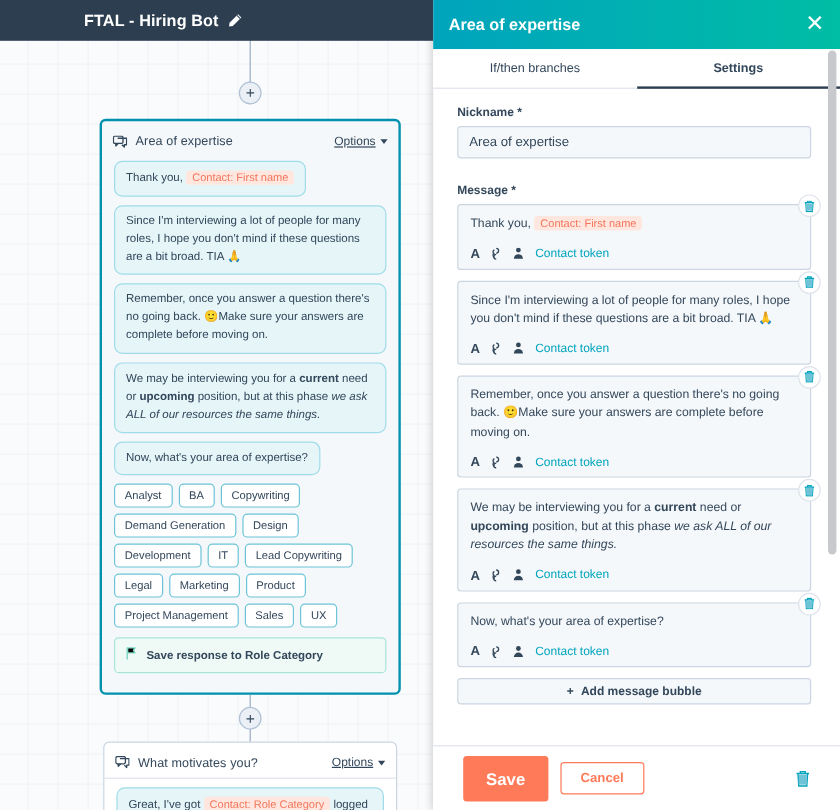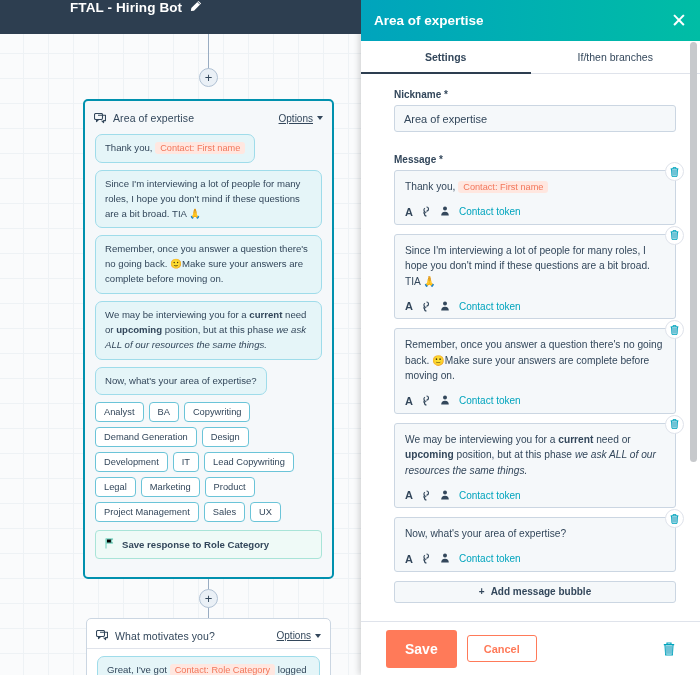--- a/index.html
+++ b/index.html
@@ -18,21 +18,21 @@
     background-image:
       linear-gradient(to right, #eef2f5 1px, transparent 1px),
       linear-gradient(to bottom, #eef2f5 1px, transparent 1px);
     background-size: 25px 25px;
     background-position: -2px 3px;
     overflow: hidden;
   }
   .topbar {
     position: absolute; left: 0; top: 0; width: 361px; height: 34px;
     background: #2d3e50; z-index: 40;
-    display: flex; align-items: flex-start;
+    display: flex; align-items: center;
   }
   .topbar-title {
     color: #fff; font-size: 13.5px; font-weight: 600;
     margin-left: 70px; letter-spacing: .1px;
   }
   .pencil-icon { margin-left: 8px; display: inline-flex; align-items: center; }
 
   
   .connector { position: absolute; width: 1px; background: #99acc2; left: 208px; }
   .plusnode {
@@ -127,21 +127,21 @@
     flex: 1; display: flex; align-items: center; justify-content: center;
     font-size: 10.5px; color: #33475b; cursor: pointer; position: relative;
   }
   .tab.active { font-weight: 600; }
   .tab.active::after {
     content: ""; position: absolute; left: 0; right: 0; bottom: -1px;
     height: 2.5px; background: #2d3e50;
   }
 
   .panel-scroll {
-    flex: 1; overflow: hidden; position: relative; padding: 15px 24px 8px 33px;
+    flex: 1; overflow: hidden; position: relative; padding: 15px 24px 8px 20px;
   }
   .fieldlabel { font-size: 10px; color: #33475b; font-weight: 600; margin-bottom: 5px; }
   .textinput {
     width: 100%; height: 27px; border: 1px solid #cbd6e2; border-radius: 3px;
     background: #f5f8fa; font-size: 11px; color: #33475b;
     padding: 0 9px; font-family: inherit;
   }
   .spacer-22 { height: 22px; }
 
   .msgblock {
@@ -306,25 +306,25 @@
   </div>
 
   <div class="panel">
 
     <div class="panel-header">
       <span class="ptitle">Area of expertise</span>
       <span class="close-x">✕</span>
     </div>
 
     <div class="tabs">
+      <div class="tab">
+        <span>If/then branches</span>
+      </div>
       <div class="tab active">
         <span>Settings</span>
-      </div>
-      <div class="tab">
-        <span>If/then branches</span>
       </div>
     </div>
 
     <div class="panel-scroll">
 
       <div class="fieldlabel">Nickname *</div>
       <input class="textinput" type="text" placeholder="Enter a nickname" value="Area of expertise" style="">
 
       <div class="spacer-22"></div>
 

